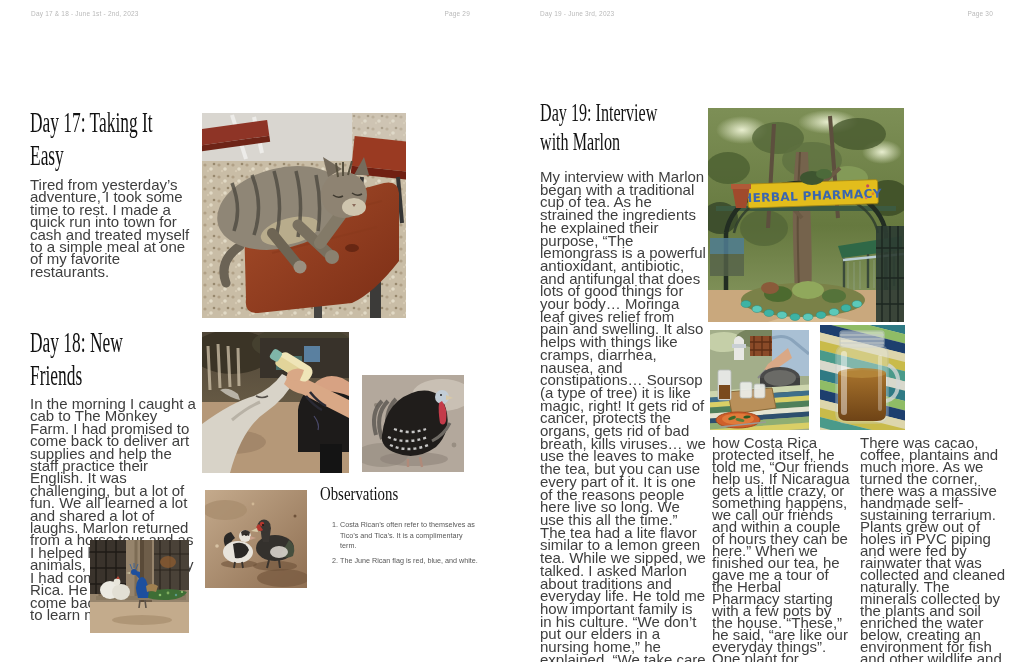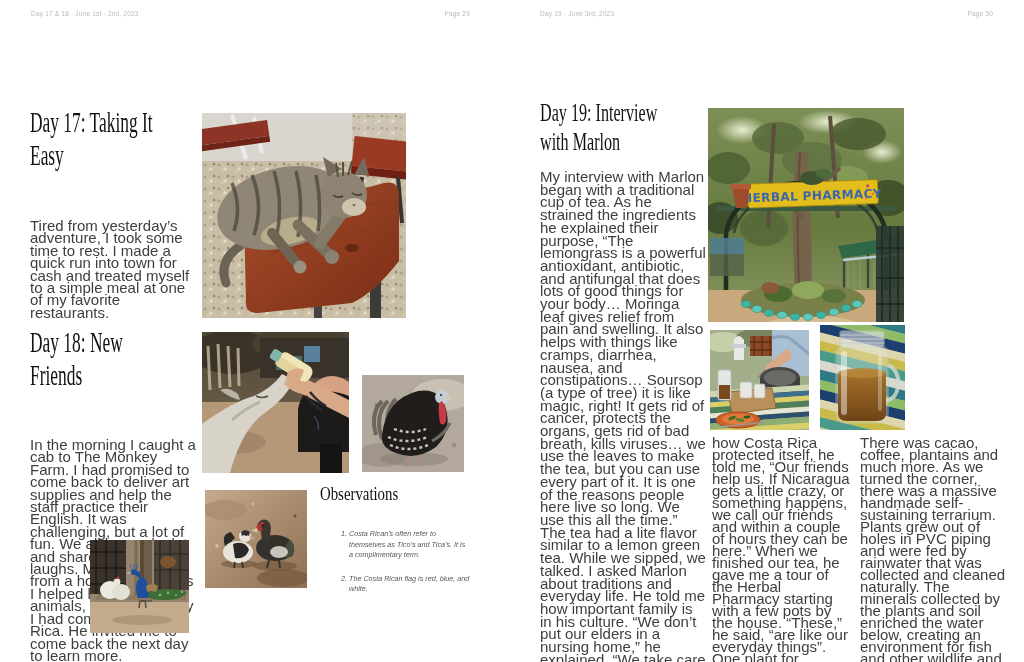--- a/index.html
+++ b/index.html
@@ -5,26 +5,26 @@
   * { margin:0; padding:0; box-sizing:border-box; }
   html,body { width:1024px; height:662px; background:#ffffff; overflow:hidden;
               font-family:"Liberation Sans","DejaVu Sans",sans-serif; }
   .hdr { position:absolute; top:10px; font-size:6.5px; letter-spacing:.2px; color:#b9b9b9; }
   .title { position:absolute; font-family:"Liberation Serif","DejaVu Serif",serif;
            color:#121212; transform-origin:0 0; white-space:nowrap; }
   .t-left  { font-size:30px; line-height:33px; transform:scaleX(.58); }
   .t-right { font-size:26px; line-height:29px; transform:scaleX(.62); }
   .t-obs   { font-size:19px; line-height:22px; transform:scaleX(.78); }
   .body-text { position:absolute; font-size:15px; color:#3e3e3e; }
-  .lh-a { line-height:12.4px;margin-top:41px; }
+  .lh-a { line-height:12.4px; }
   .lh-b { line-height:12.7px; }
   .lh-c { line-height:12px; }
   .obs-list { position:absolute; font-size:7.2px; line-height:10.6px; color:#575757;
               padding-left:14px; }
-  .obs-list li { margin:13px;font-style:italic; }
+  .obs-list li { margin:4px; }
   .photo { position:absolute; overflow:hidden; }
   .photo svg { width:100%; height:100%; display:block; }
 </style>
 </head>
 <body>
 
 <div class="hdr" style="left:31px;">Day 17 &amp; 18 - June 1st - 2nd, 2023</div>
 <div class="hdr" style="left:370px; width:100px; text-align:right;">Page 29</div>
 <div class="hdr" style="left:540px;">Day 19 - June 3rd, 2023</div>
 <div class="hdr" style="left:893px; width:100px; text-align:right;">Page 30</div>
@@ -37,21 +37,21 @@
 
 <div class="title t-left" style="left:30px; top:325px;">
   <div>Day 18: New</div>
   <div>Friends</div>
 </div>
 <div class="body-text lh-a" style="left:30px; top:398px; width:170px;">In the morning I caught a cab to The Monkey Farm.  I had promised to come back to deliver art supplies and help the staff practice their English.  It was challenging, but a lot of fun. We all learned a lot and shared a lot of laughs. Marlon returned from a horse tour and as I helped him feed the animals, I explained why I had come to Costa Rica.  He invited me to come back the next day to learn more.</div>
 
 <div class="title t-obs" style="left:320px; top:483px;">Observations</div>
 <ol class="obs-list" style="left:322px; top:516px; width:162px;">
   <li>Costa Rican’s often refer to themselves as Tico’s and Tica’s. It is a complimentary term.</li>
-  <li>The Costa Rican flag is red, blue, and white.</li>
+  <li>The June Rican flag is red, blue, and white.</li>
 </ol>
 
 <div class="title t-right" style="left:540px; top:98px;">
   <div>Day 19: Interview</div>
   <div>with Marlon</div>
 </div>
 <div class="body-text lh-b" style="left:540px; top:171px; width:166px;">My interview with Marlon began with a traditional cup of tea. As he strained the ingredients he explained their purpose, “The lemongrass is a powerful antioxidant, antibiotic, and antifungal that does lots of good things for your body… Moringa leaf gives relief from pain and swelling. It also helps with things like cramps, diarrhea, nausea, and constipations… Soursop (a type of tree) it is like magic, right! It gets rid of cancer, protects the organs, gets rid of bad breath, kills viruses… we use the leaves to make the tea, but you can use every part of it. It is one of the reasons people here live so long. We use this all the time.” The tea had a lite flavor similar to a lemon green tea. While we sipped, we talked.  I asked Marlon about traditions and everyday life.  He told me how important family is in his culture. “We don’t put our elders in a nursing home,” he explained, “We take care of them at home.” He talked about the value of work and overall attitudes, “work is a gift… like waking up in the morning.” The conversation evolved into broader cultural topics.  He told me about the attitude towards voting in the country and the high priority people place on it. He explained some of the history of Costa Rica and how it had disbanded its armed forces. That money goes to education now,” he said, “We only have the regular police.” When I asked</div>
 <div class="body-text lh-c" style="left:712px; top:437px; width:140px;">how Costa Rica protected itself, he told me, “Our friends help us. If Nicaragua gets a little crazy, or something happens, we call our friends and within a couple of hours they can be here.” When we finished our tea, he gave me a tour of the Herbal Pharmacy starting with a few pots by the house. “These,” he said, “are like our everyday things”. One plant for headaches, one for diarrhea, another for scrapes and cuts… Then he showed me the larger plants and vines.</div>
 <div class="body-text lh-c" style="left:860px; top:437px; width:146px;">There was cacao, coffee, plantains and much more. As we turned the corner, there was a massive handmade self-sustaining terrarium.  Plants grew out of holes in PVC piping and were fed by rainwater that was collected and cleaned naturally. The minerals collected by the plants and soil enriched the water below, creating an environment for fish and other wildlife and plants. Everything was connected and could be harvested year-round.</div>
 

